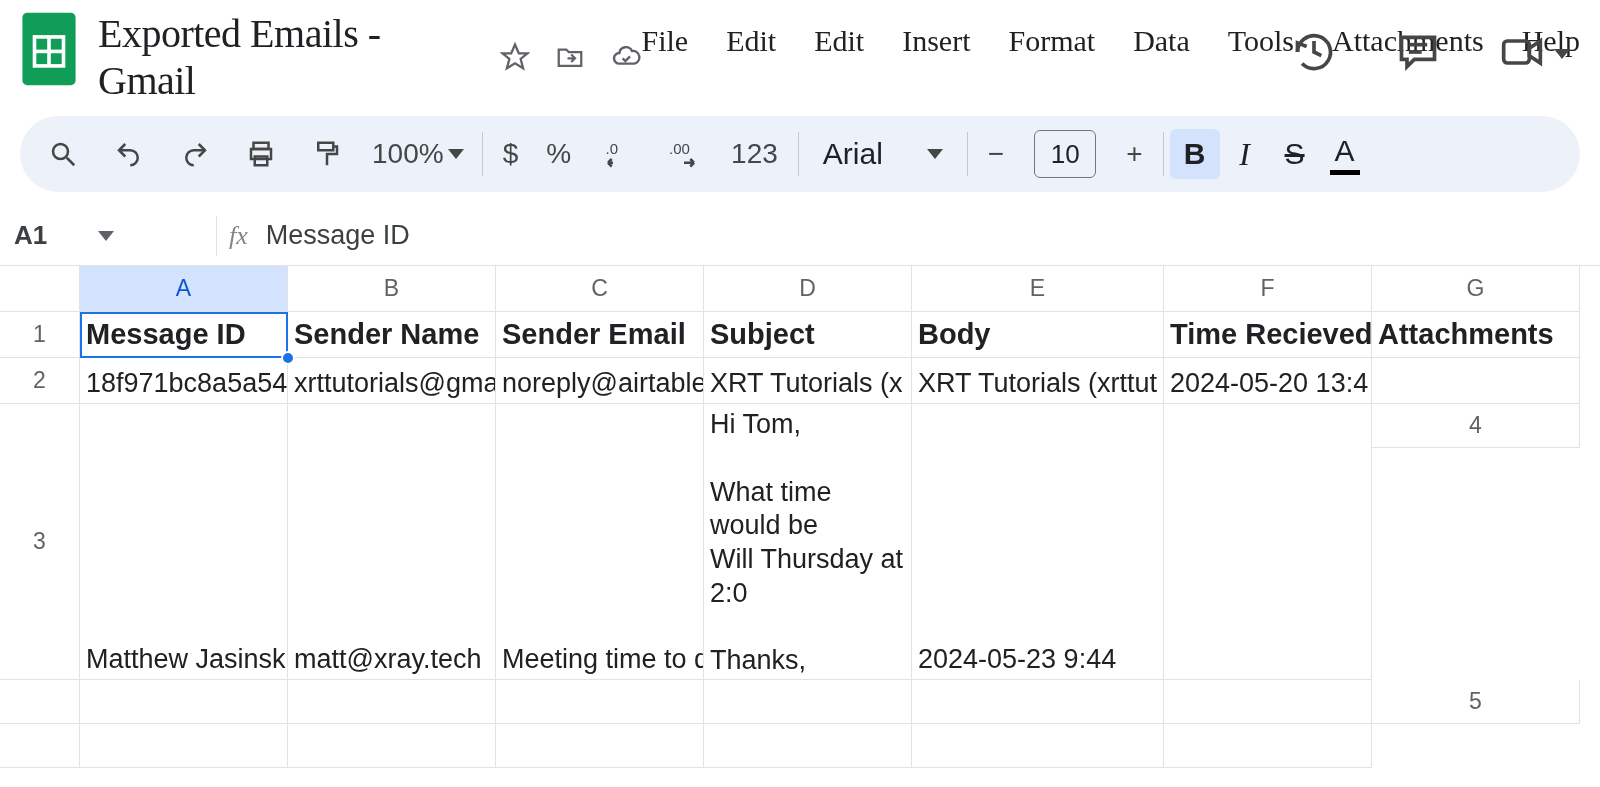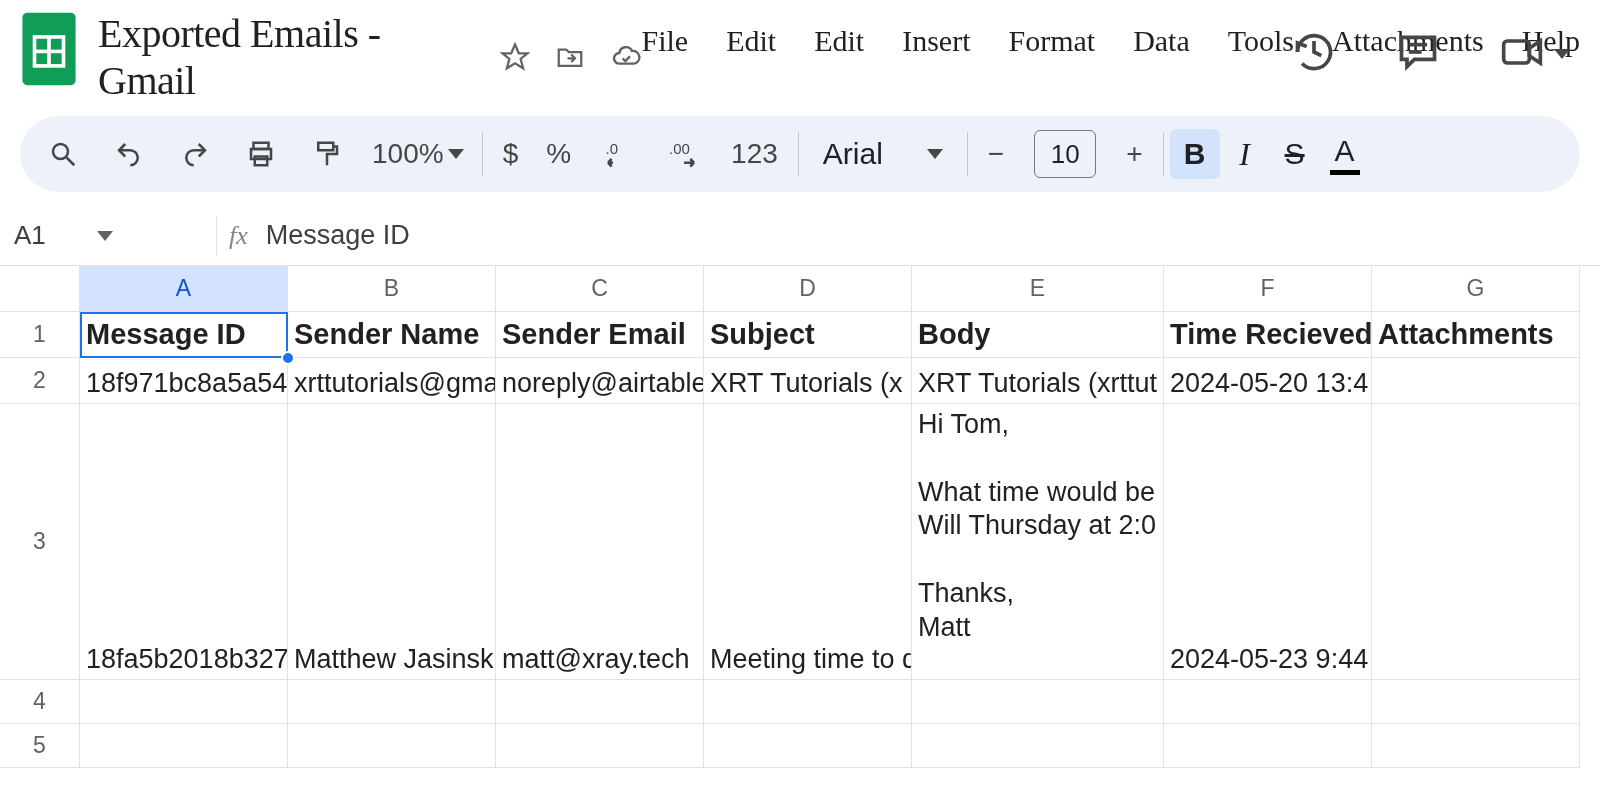--- a/index.html
+++ b/index.html
@@ -40,21 +40,21 @@
   .fmt-btn { display: flex; align-items: center; justify-content: center; width: 50px; height: 50px; border-radius: 6px; font-size: 30px; cursor: pointer; }
   .fmt-btn.active { background: #d3e3fd; }
   .bold { font-weight: 700; }
   .italic { font-style: italic; font-family: "Times New Roman", serif; font-size: 32px; }
   .strike { text-decoration: line-through; }
   .textcolor { display:flex; flex-direction:column; align-items:center; gap:2px;}
   .textcolor-bar { width: 30px; height: 5px; background: #000; }
 
   
   .formula-bar { display: flex; align-items: center; height: 60px; border-bottom: 1px solid #e1e3e1; padding: 0 0 0 14px; margin-top: 14px; }
-  .name-box { display:flex; align-items:center; gap: 51px; width: 190px; font-size: 26px; color: #3c4043; }
+  .name-box { display:flex; align-items:center; gap: 51px; width: 190px; font-size: 26px; color: #3c4043; font-weight: bold; }
   .name-box-drop { width:0;height:0;border-left:8px solid transparent;border-right:8px solid transparent;border-top:10px solid #5f6368;}
   .fx-sep { width: 1px; height: 40px; background: #e1e3e1; margin: 0 12px;}
   .fx-sym { font-style: italic; font-family: "Times New Roman", serif; font-size: 26px; color: #80868b; margin-right: 18px;}
   .formula-val { font-size: 27px; color: #3c4043; }
 
   
   .grid { display: grid; grid-template-columns: 80px 208px 208px 208px 208px 252px 208px 208px; }
   .colhdr, .rowhdr, .corner { background: #fff; border-right: 1px solid #e1e3e1; border-bottom: 1px solid #e1e3e1; display:flex; align-items:center; justify-content:center; font-size: 23px; color: #5f6368;}
   .colhdr { height: 46px; }
   .colhdr.selected { background: #d3e3fd; color: #0b57d0; }
@@ -255,21 +255,20 @@
   <div class="rowhdr row2">2</div>
   <div class="cell row2">18f971bc8a5a54</div>
   <div class="cell row2">xrttutorials@gma</div>
   <div class="cell row2">noreply@airtable</div>
   <div class="cell row2">XRT Tutorials (x</div>
   <div class="cell row2">XRT Tutorials (xrttut</div>
   <div class="cell row2">2024-05-20 13:4</div>
   <div class="cell row2"></div>
 
   <div class="rowhdr row3">3</div>
-  <div class="cell row3">18fa5b2018b327</div>
   <div class="cell row3">Matthew Jasinsk</div>
   <div class="cell row3">matt@xray.tech</div>
   <div class="cell row3">Meeting time to d</div>
   <div class="cell row3 wrap">Hi Tom,
 
 What time would be
 Will Thursday at 2:0
 
 Thanks,
 Matt</div>

